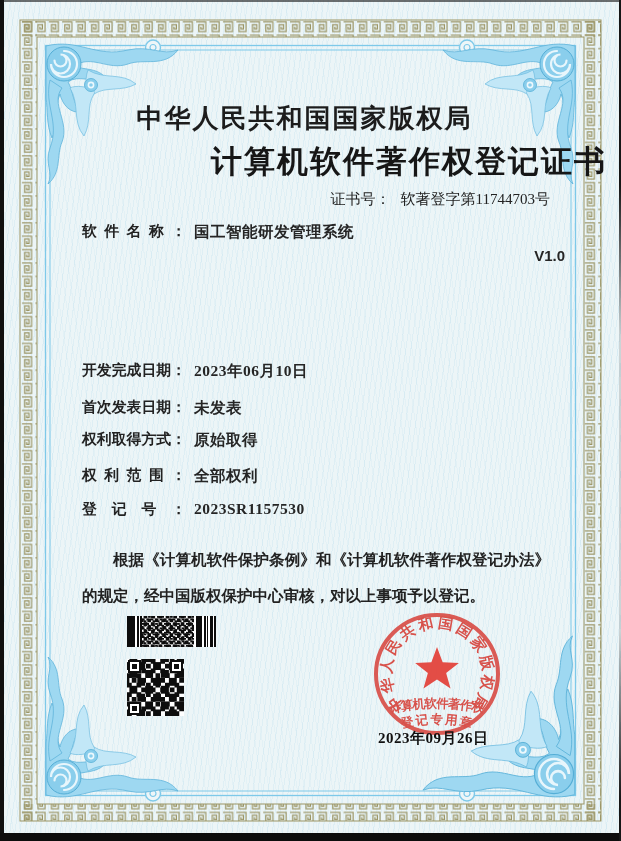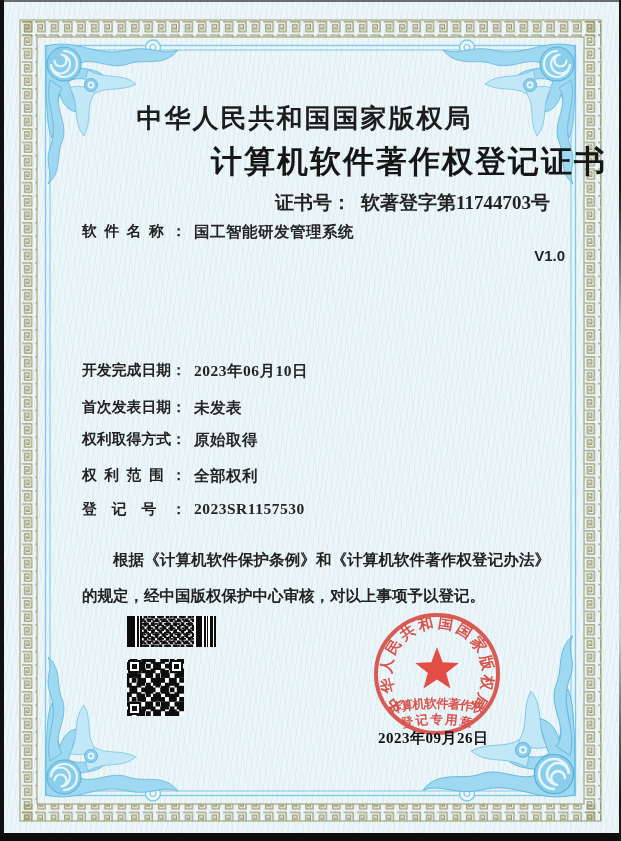--- a/index.html
+++ b/index.html
@@ -15,21 +15,21 @@
   .edge-bottom{left:0;bottom:0;width:100%;height:8px;background:#0d0d0d;}
   .edge-top{left:0;top:0;width:100%;height:2px;background:rgba(18,18,18,.6);}
   .edge-right{right:0;top:0;width:2px;height:100%;
     background:linear-gradient(#161616 0 22%, rgba(22,22,22,.15) 40% 75%, #161616 95%);}
   svg.layer{position:absolute;left:0;top:0;}
   
   .authority{position:absolute;left:0;right:12px;top:101px;text-align:center;
     font-size:26px;font-weight:bold;letter-spacing:2px;color:#1c1c1c;}
   .title{position:absolute;left:0;right:14px;top:141px;text-align:right;
     font-size:31px;font-weight:bold;letter-spacing:2px;color:#161616;margin-left:48px;}
-  .certno{position:absolute;top:190px;right:71px;font-size:19px;font-weight:bold;color:#222;}
+  .certno{position:absolute;top:190px;right:71px;font-size:15px;font-weight:normal;color:#222;}
   .certno .lbl{margin-right:10px;}
   
   .row{position:absolute;left:82px;right:56px;color:#222;white-space:nowrap;}
   .flabel{display:inline-block;width:104px;font-size:14.8px;font-weight:bold;
     text-align:justify;text-align-last:justify;vertical-align:top;color:#222;}
   .fvalue{display:inline-block;margin-left:8px;font-size:15.5px;font-weight:bold;
     font-family:Liberation Serif, serif;color:#252525;letter-spacing:.5px;}
   .fvalue2{margin-left:112px;margin-top:4px;font-size:15px;font-weight:bold;
     font-family:"Liberation Sans","DejaVu Sans",sans-serif;color:#252525;text-align:right;}
   .statement{position:absolute;left:82px;top:542px;width:468px;margin:0;

